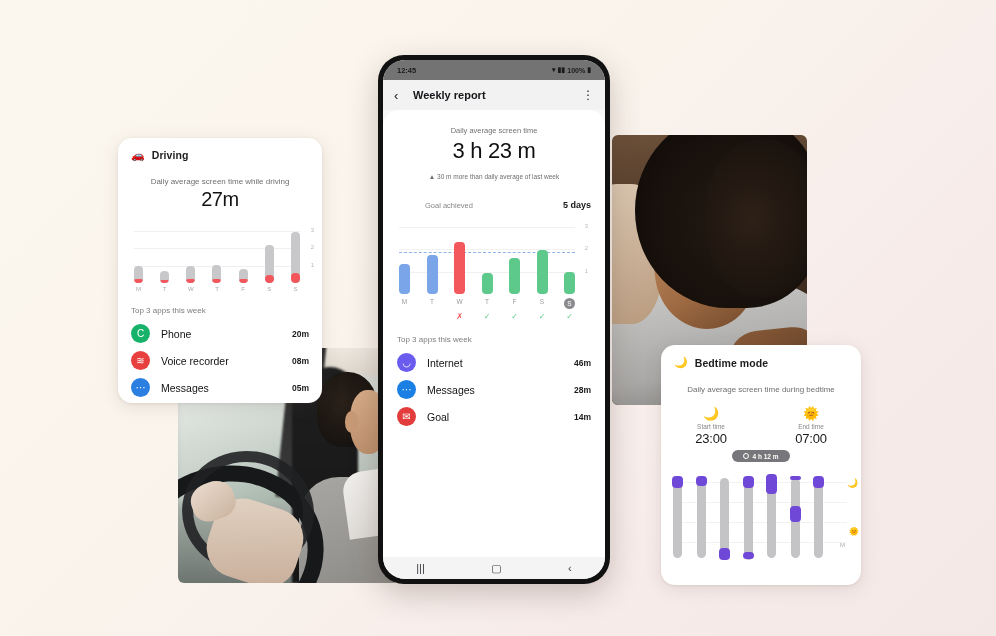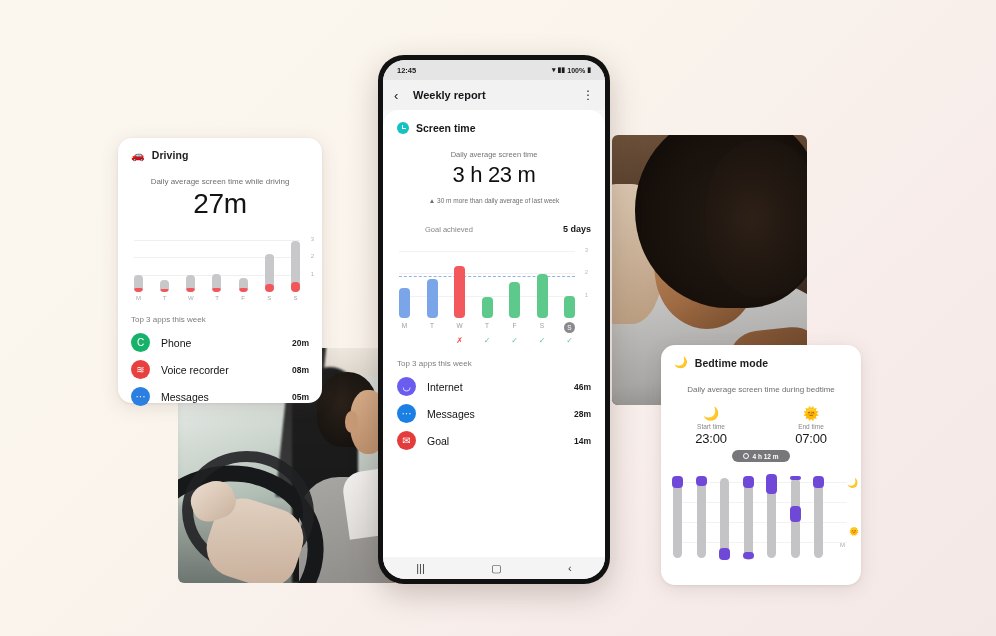--- a/index.html
+++ b/index.html
@@ -73,21 +73,21 @@
 
   
   .card {
     position: absolute; background: #fff; border-radius: 14px;
     box-shadow: 0 4px 18px rgba(90,70,60,.13), 0 1px 3px rgba(90,70,60,.10);
   }
   .card-head { display:flex; align-items:center; gap:7px; padding: 11px 13px 0 13px; }
   .card-head .ttl { font-size: 10.5px; font-weight: 700; color:#1d1d1f; letter-spacing:.1px; }
 
   .avg-label { text-align:center; font-size: 8px; color:#6f6f73; margin-top: 16px; }
-  .avg-value { text-align:center; font-size: 28px; font-weight: 400; color:#131316; margin-top: 2px; letter-spacing:-.4px;}
+  .avg-value { text-align:center; font-size: 20px; font-weight: 400; color:#131316; margin-top: 2px; letter-spacing:-.4px;}
 
   .apps-title { font-size: 8px; color:#7d7d80; padding: 0 0 5px 0; }
   .app-row { display:flex; align-items:center; height: 27px; }
   .app-ico { width:19px; height:19px; border-radius:50%; flex:0 0 19px; display:flex;
              align-items:center; justify-content:center; color:#fff; font-size:10px; }
   .app-name { margin-left: 11px; font-size: 10.5px; color:#121214; font-weight:400; flex:1; }
   .app-time { font-size: 8.5px; color:#1b1b1e; font-weight:700; }
 
   
   #card-driving { left: 118px; top: 138px; width: 204px; height: 265px; }
@@ -124,21 +124,21 @@
   .bt-moon { position:absolute; right:2px; top:6px; font-size:9px; color:#5b3fbe; }
   .bt-sun  { position:absolute; right:2px; bottom:2px; font-size:8px; color:#f2b705; }
 
   
   #phone { position:absolute; left: 378px; top: 55px; width: 232px; height: 529px;
            background:#111; border-radius: 26px; padding: 5px;
            box-shadow: 0 10px 30px rgba(70,50,40,.25); }
   .screen { width:100%; height:100%; background:#f7f7f7; border-radius: 22px; overflow:hidden;
             display:flex; flex-direction:column; }
   .statusbar { height: 20px; display:flex; align-items:center; justify-content:space-between;
-               padding: 0 14px; font-size: 7.5px; color:#1b1b1e; font-weight:700; background:#e5e5e5; }
+               padding: 0 14px; font-size: 7.5px; color:#1b1b1e; font-weight:700; background:#737373; }
   .sb-right { display:flex; align-items:center; gap:2px; font-size:7px; }
   .appbar { height: 30px; display:flex; align-items:center; padding: 0 11px; background:#f2f2f2; }
   .appbar .back { font-size: 13px; color:#1b1b1e; width:16px; }
   .appbar .title { font-size: 11px; font-weight:700; color:#15151a; flex:1; margin-left:3px;}
   .appbar .dots { font-size: 12px; color:#1b1b1e; letter-spacing:0; line-height:9px;}
   .weekline { height: 34px; background:#f2f2f2; display:flex; align-items:center;
               justify-content:center; font-size:9.5px; font-weight:700; color:#1a1a1e; }
   .sheet { flex:1; background:#fff; border-radius: 16px 16px 0 0; padding: 0 14px; overflow:hidden; }
   .st-head { display:flex; align-items:center; gap:7px; padding-top: 12px; }
   .st-head .ttl { font-size: 10.5px; font-weight:700; color:#17171b; }
@@ -379,27 +379,20 @@
       </div>
 
       <div class="appbar">
         <span class="back">‹</span>
         <span class="title">Weekly report</span>
         <span class="dots">⋮</span>
       </div>
 
 
       <div class="sheet">
-        <div class="st-head">
-          <span style="width:12px;height:12px;border-radius:50%;background:#14c2c2;display:inline-block;position:relative;">
-            <span style="position:absolute;left:5px;top:2.5px;width:1.2px;height:4px;background:#fff;"></span>
-            <span style="position:absolute;left:5px;top:6px;width:3.5px;height:1.2px;background:#fff;"></span>
-          </span>
-          <span class="ttl">Screen time</span>
-        </div>
 
         <div class="ph-avgl">Daily average screen time</div>
         <div class="ph-avgv">3 h 23 m</div>
         <div class="ph-delta">▲ 30 m more than daily average of last week</div>
 
         <div class="ph-goal">
           <span class="k">Goal achieved</span>
           <span class="v">5 days</span>
         </div>
 

